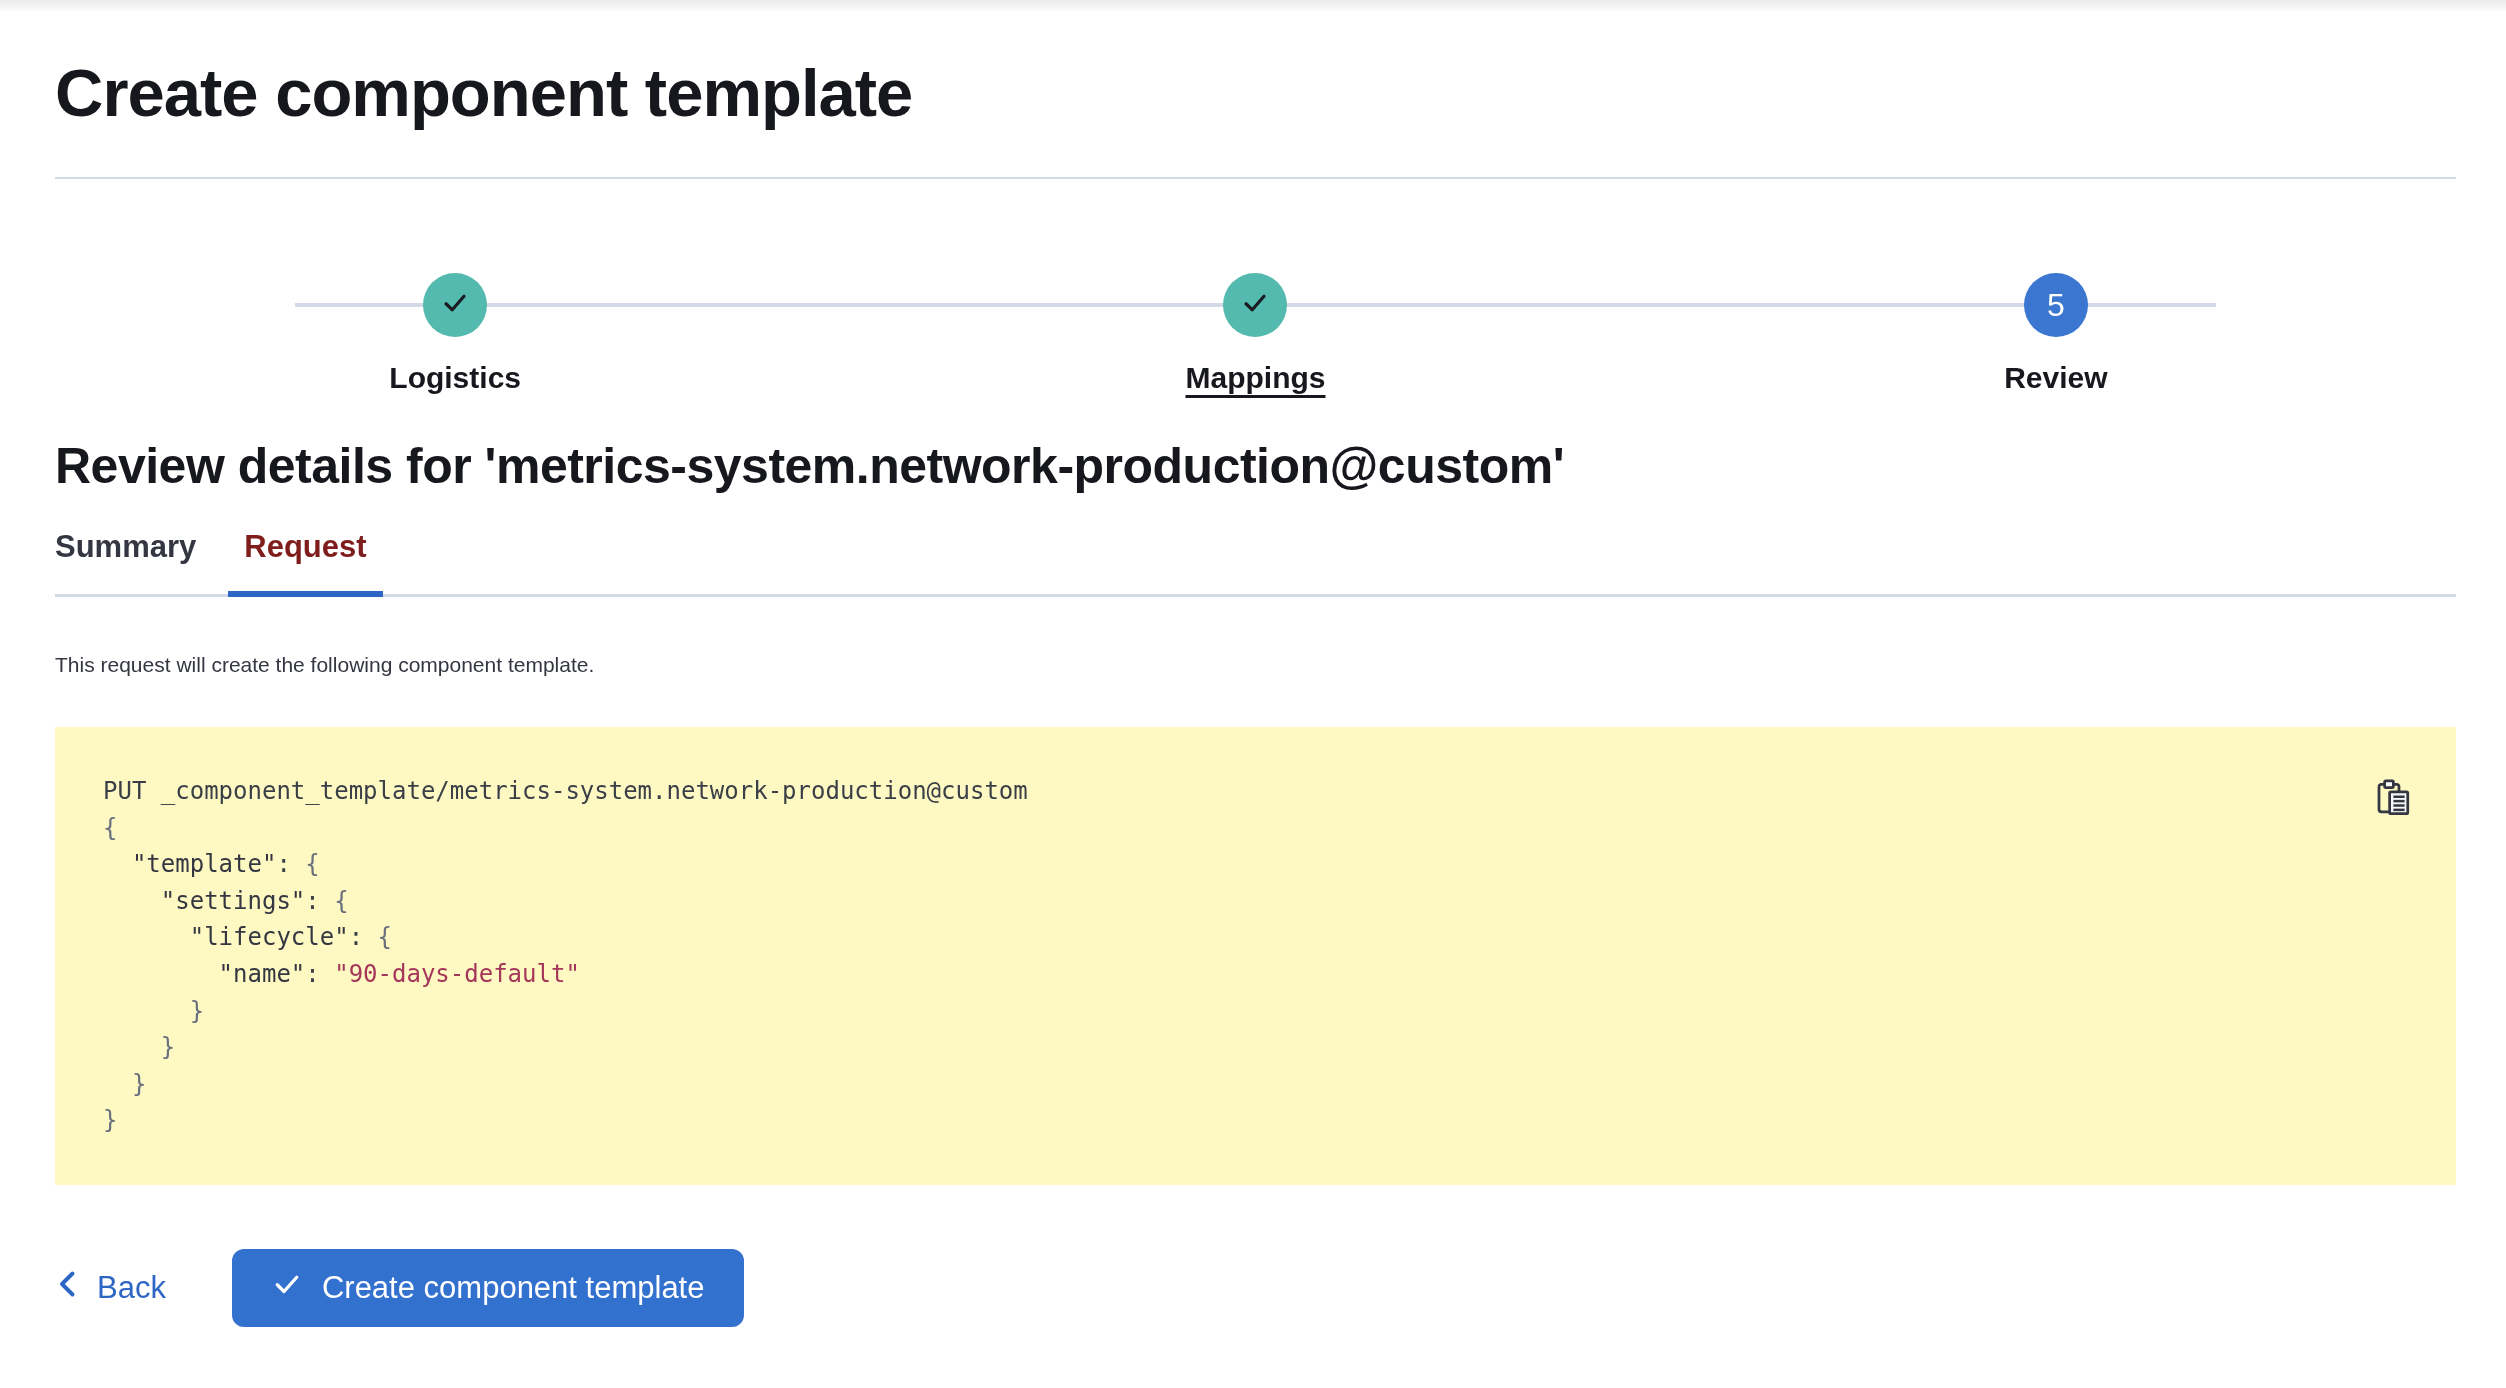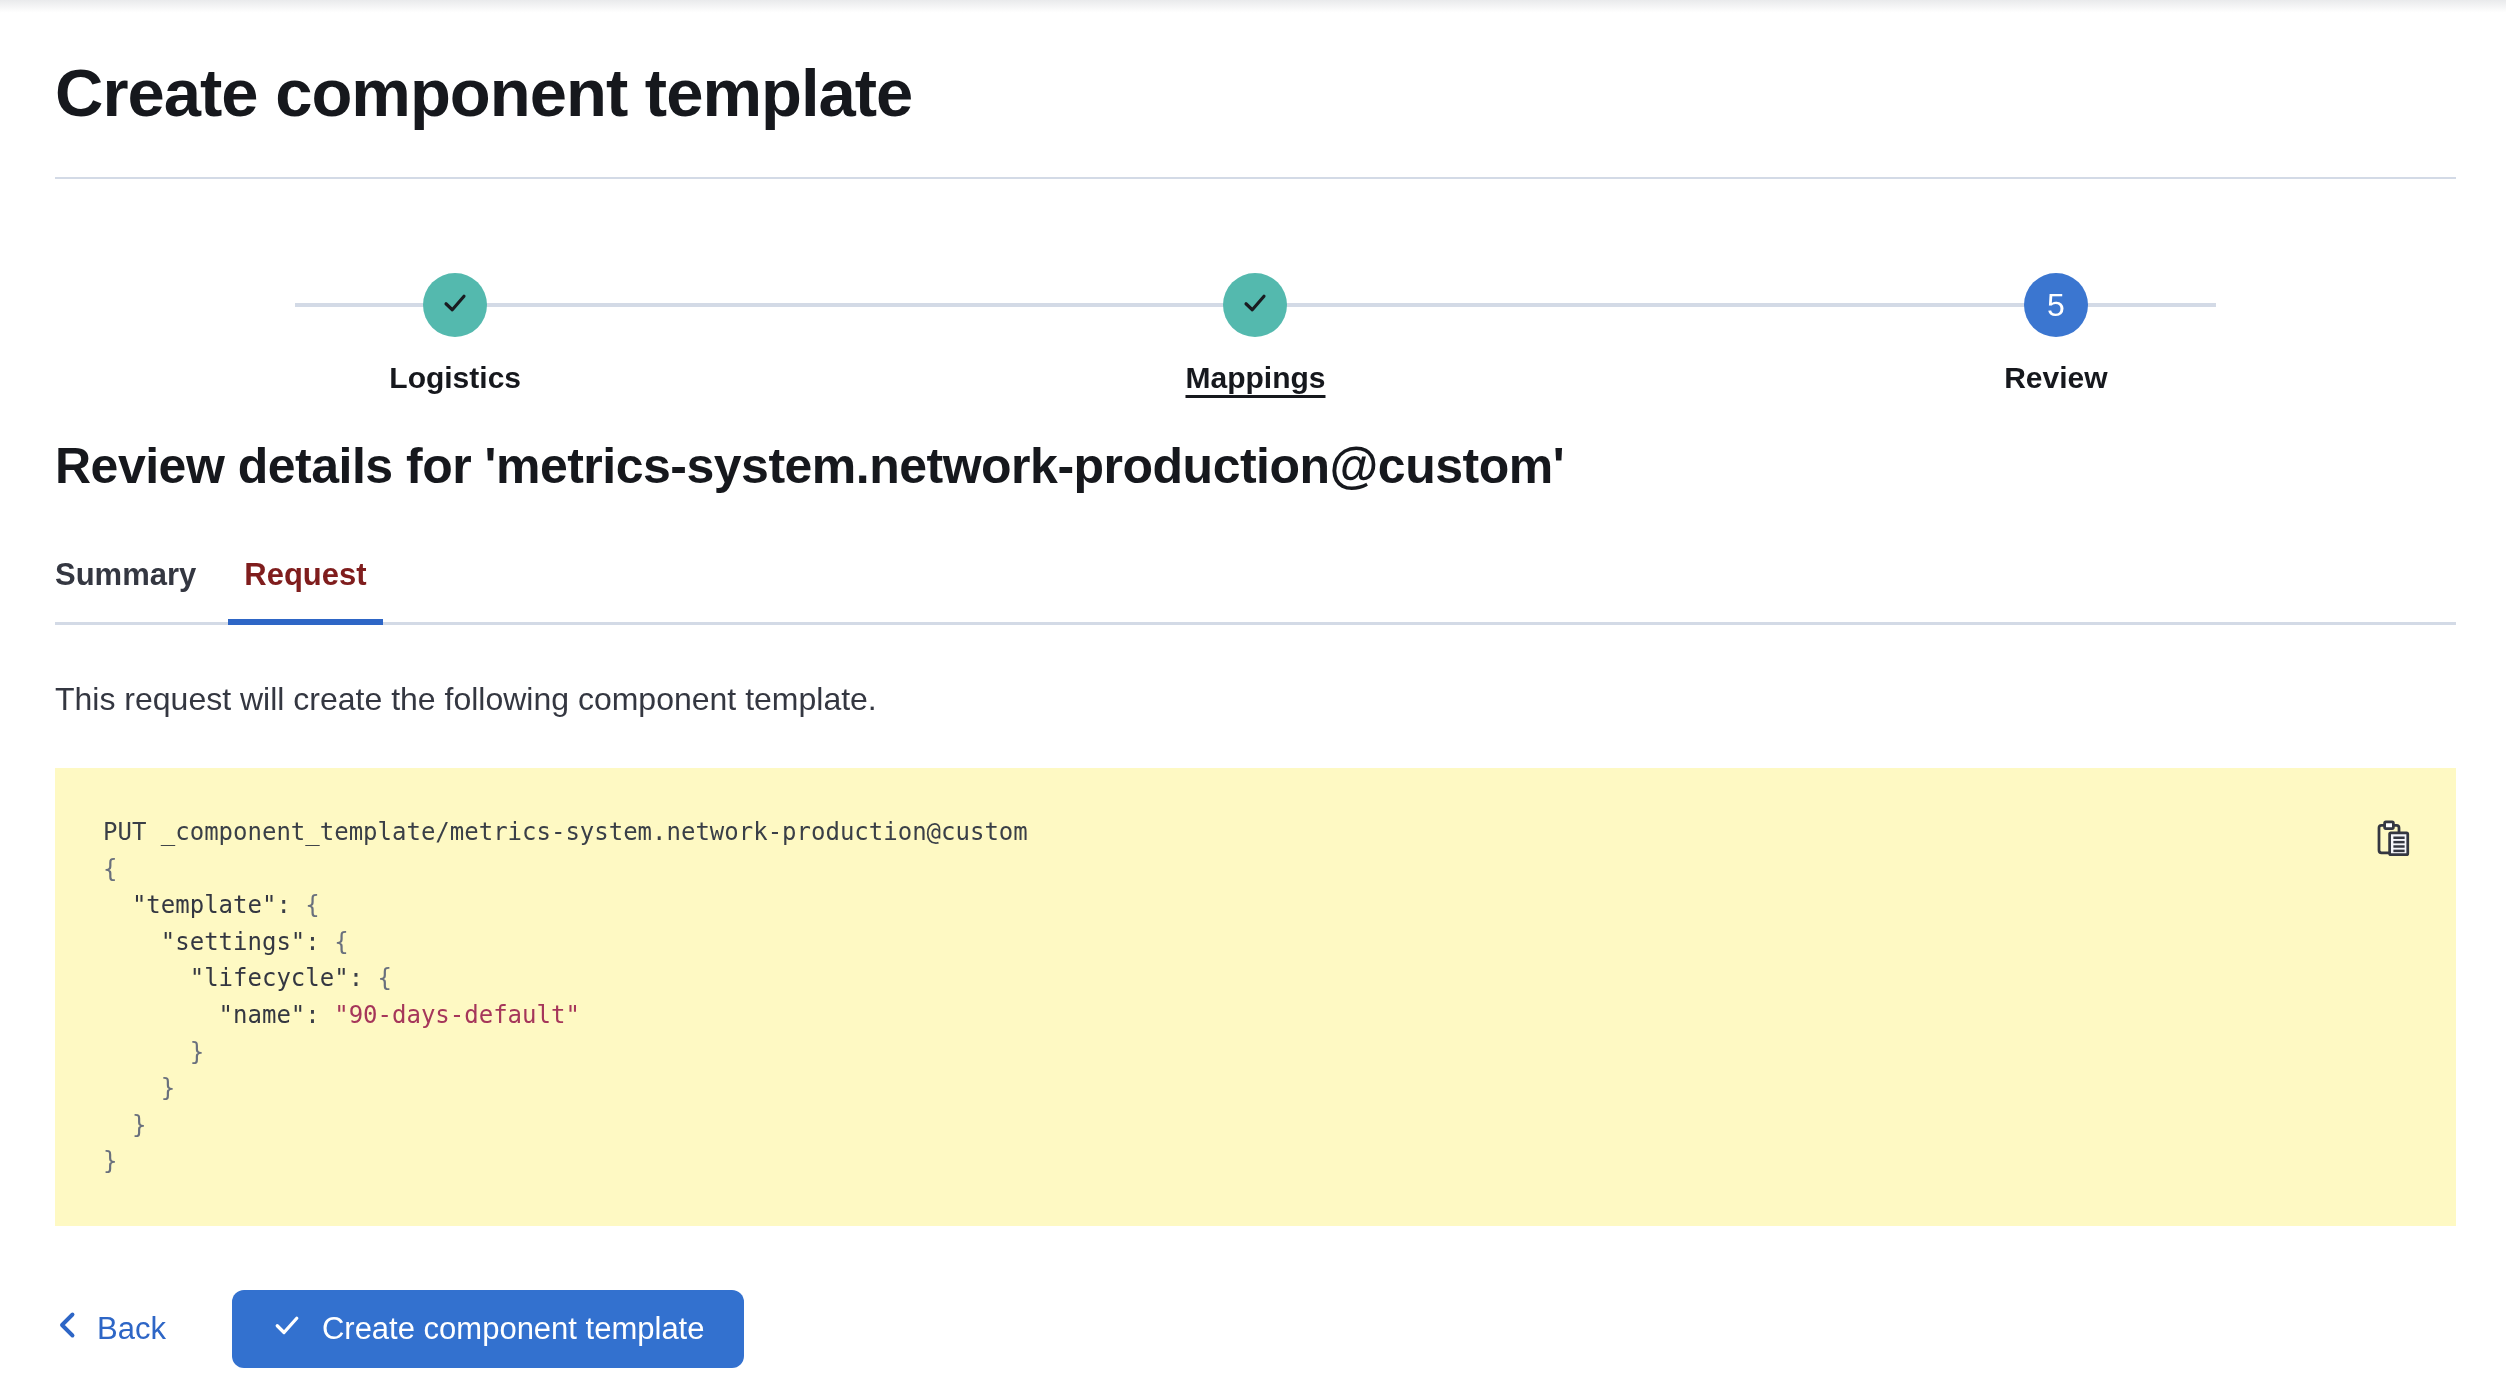--- a/index.html
+++ b/index.html
@@ -25,29 +25,29 @@
   .step-circle.current  { background:#3b76d0; }
   .step-number { color:#ffffff; font-size:32px; font-weight:500; display:none; }
   .step-circle.current .step-number { display:block; }
   .step-label { margin-top:24px; font-size:30px; font-weight:600; color:#16181d; }
   .step-label.hovered { text-decoration:underline; text-decoration-thickness:3px; text-underline-offset:7px; }
 
   
   .review-heading { margin-top:42px; font-size:50px; font-weight:700; letter-spacing:-0.5px; color:#16181d; }
 
   
-  .tabs-row { margin-top:62px; display:flex; position:relative;align-items:flex-end; }
+  .tabs-row { margin-top:34px; display:flex; position:relative;align-items:flex-end; }
   .tabs-row::after { content:""; position:absolute; left:0; right:0; bottom:0; height:3px; background:#d3dae6; }
   .tab { position:relative; z-index:1; font-size:31px; font-weight:600; color:#343741;
          padding:0 16px 26px 16px; border-bottom:6px solid transparent; cursor:pointer; }
   .tab:first-child { margin-left:-16px; }
   .tab + .tab { margin-left:16px; }
   .tab.active { color:#7f1d1d; border-bottom-color:#2e66c6; }
 
-  .tab-description { margin-top:56px; font-size:32px; color:#343741; }
+  .tab-description { margin-top:56px; font-size:21px; color:#343741; }
 
   
   .code-block { margin-top:50px; background:#fef9c3; padding:46px 48px; position:relative; }
   .code-line { font-family:"DejaVu Sans Mono", monospace; font-size:24px; line-height:36.6px;
                white-space:pre; color:#3a3f47; }
   .code-line .plain  { color:#3a3f47; }
   .code-line .key    { color:#343741; }
   .code-line .punct  { color:#69707d; }
   .code-line .string { color:#a5365a; }
   .copy-btn { position:absolute; top:50px; right:40px; width:44px; height:44px; background:none;

